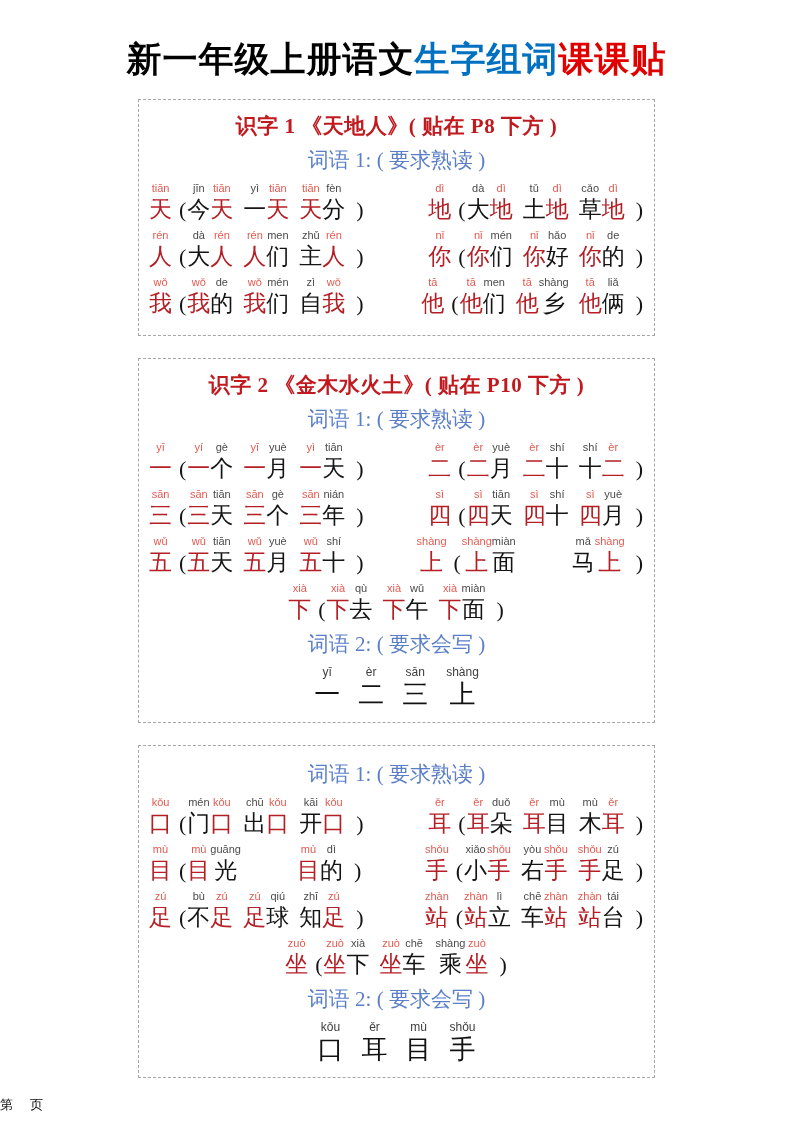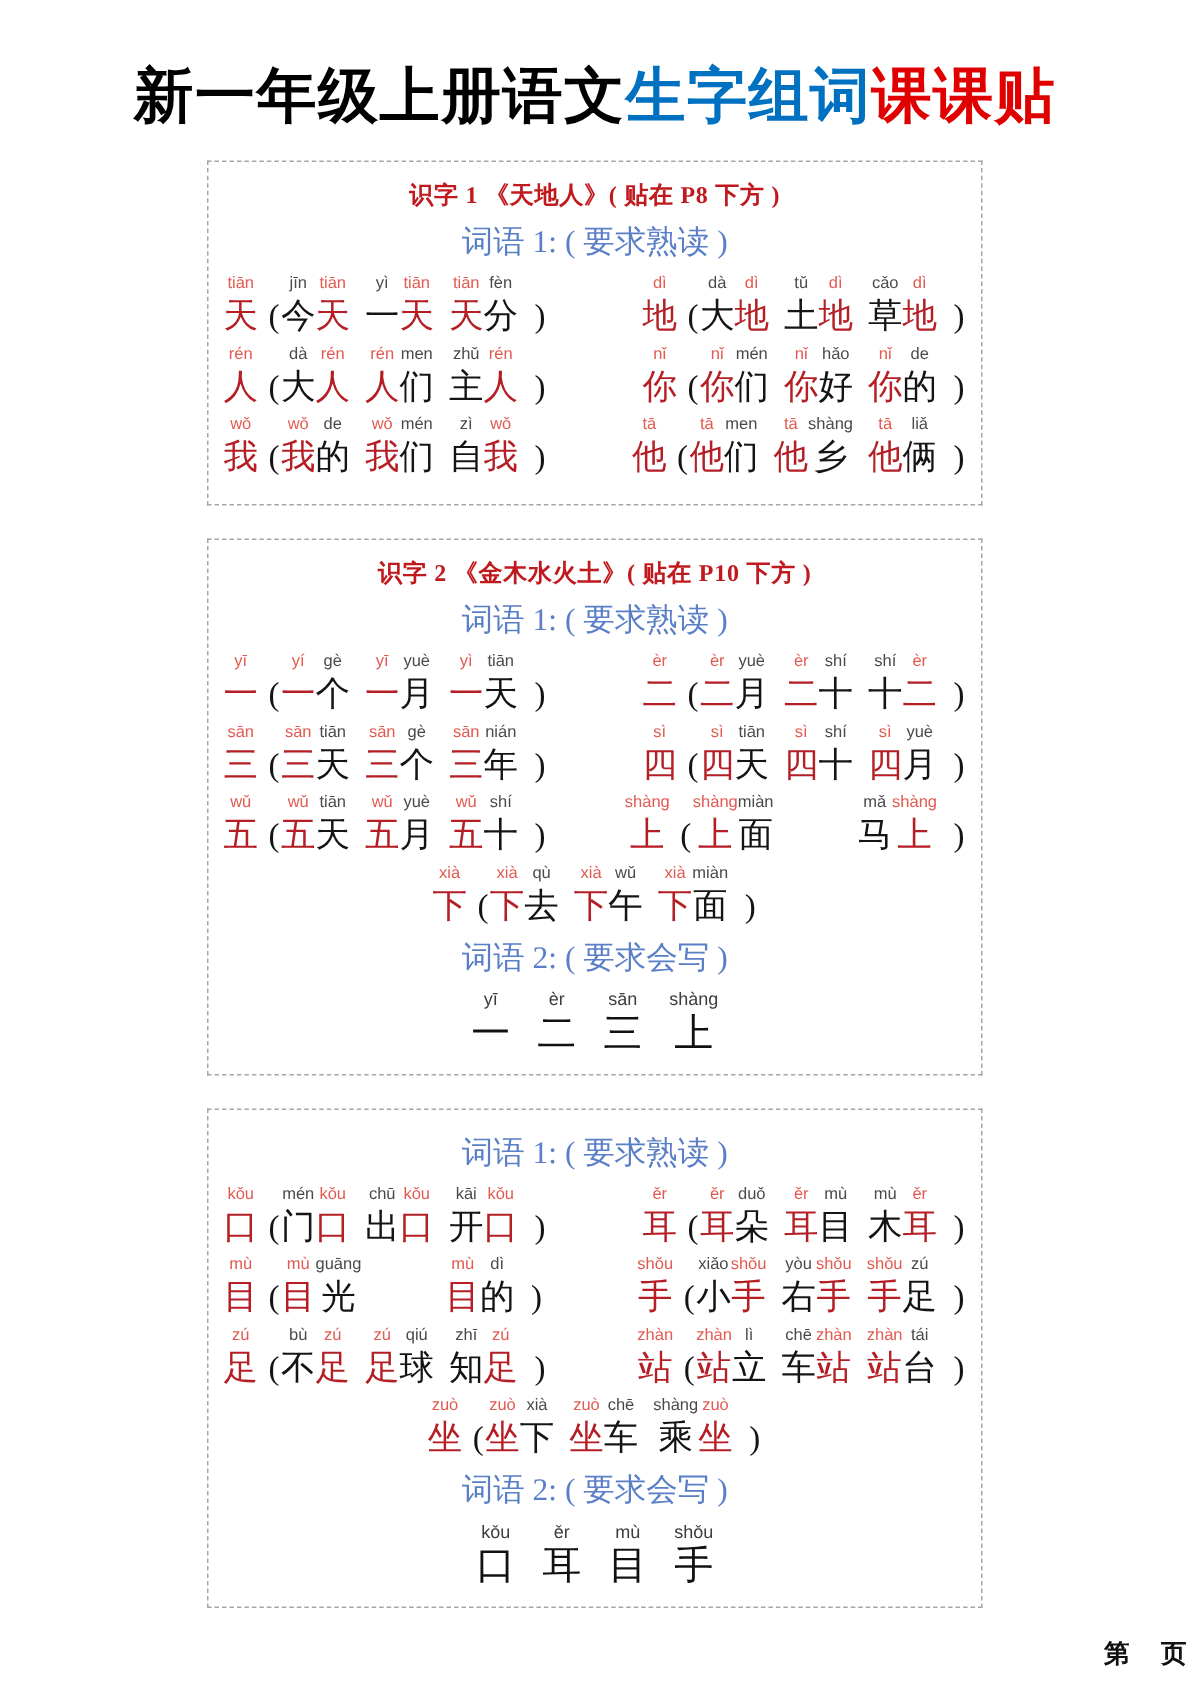--- a/index.html
+++ b/index.html
@@ -1,24 +1,24 @@
 <!DOCTYPE html>
 <html><head>
 <meta charset="utf-8">
 <style>
   html,body{margin:0;padding:0;background:#fff;}
   .page{width:793px;height:1122px;background:#ffffff;position:relative;overflow:hidden;
         font-family:"Liberation Sans",sans-serif;}
   .main-title{text-align:center;padding-top:36px;margin:0 0 16px 0;
         font-family:"Liberation Serif","DejaVu Serif",serif;
-        font-size:40px;font-weight:bold;letter-spacing:1px;}
+        font-size:35px;font-weight:bold;letter-spacing:1px;}
   .lesson-box{width:517px;margin:0 auto 22px auto;border:1.5px dashed #a6a6a6;
         box-sizing:border-box;padding:8px 8px 12px 8px;background:#fff;}
   .box-title{text-align:center;font-family:"Liberation Serif","DejaVu Serif",serif;
-        font-size:16px;font-weight:bold;color:#c01a1f;margin:4px 0 6px 0;letter-spacing:0.5px;}
+        font-size:21px;font-weight:bold;color:#c01a1f;margin:4px 0 6px 0;letter-spacing:0.5px;}
   .box-subtitle{text-align:center;font-family:"Liberation Serif","DejaVu Serif",serif;
         font-size:21px;color:#5b7fc7;margin:6px 0 8px 0;}
   .rows{padding:0 2px;}
   .row{display:flex;justify-content:space-between;align-items:flex-end;margin-bottom:5px;}
   .row.center{justify-content:center;}
   .group{display:flex;align-items:flex-end;text-align:center;}
   .head-unit{margin-right:6px;}
   .word{display:inline-flex;align-items:flex-end;margin-right:10px;}
   .word:last-of-type{margin-right:0;}
   .syl{display:inline-flex;flex-direction:column;align-items:center;}
@@ -27,22 +27,22 @@
   .pinyin.red{color:#e25a50;}
   .char{font-size:23px;line-height:29px;color:#141414;
         font-family:"Liberation Serif","DejaVu Serif",serif;}
   .char.red{color:#b41e24;}
   .paren{font-size:22px;line-height:29px;color:#141414;
         font-family:"Liberation Serif","DejaVu Serif",serif;padding:0 1px;}
   .spacer{display:inline-block;width:46px;}
   .write-row{display:flex;justify-content:center;gap:18px;margin-top:4px;}
   .write-row .char{font-size:26px;line-height:31px;color:#111;}
   .write-row .pinyin{color:#3d3d3d;font-size:12px;}
-  .page-footer{position:absolute;left:0;bottom:8px;width:100%;text-align:right;
-        font-size:17px;font-weight:bold;color:#111;
+  .page-footer{position:absolute;left:0;bottom:8px;width:100%;text-align:left;
+        font-size:13px;font-weight:normal;color:#111;
         font-family:"Liberation Sans","DejaVu Sans",sans-serif;letter-spacing:2px;}
 </style>
 </head>
 <body>
 
 <div class="page">
   <h1 class="main-title"><span class="title-part" style="color: rgb(0, 0, 0);">新一年级上册语文</span><span class="title-part" style="color: rgb(0, 112, 192);">生字组词</span><span class="title-part" style="color: rgb(224, 0, 0);">课课贴</span></h1>
   <div id="sections">
       <div class="lesson-box">
         <h2 class="box-title">识字 1 《天地人》( 贴在 P8 下方 )</h2>

